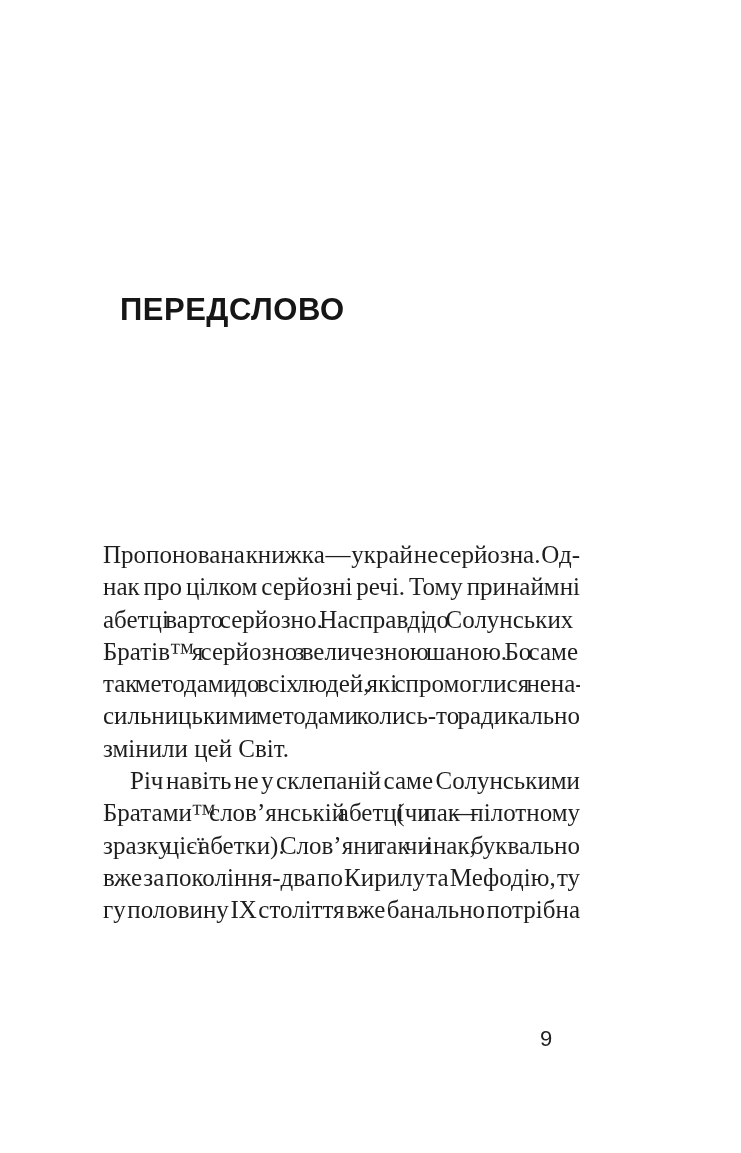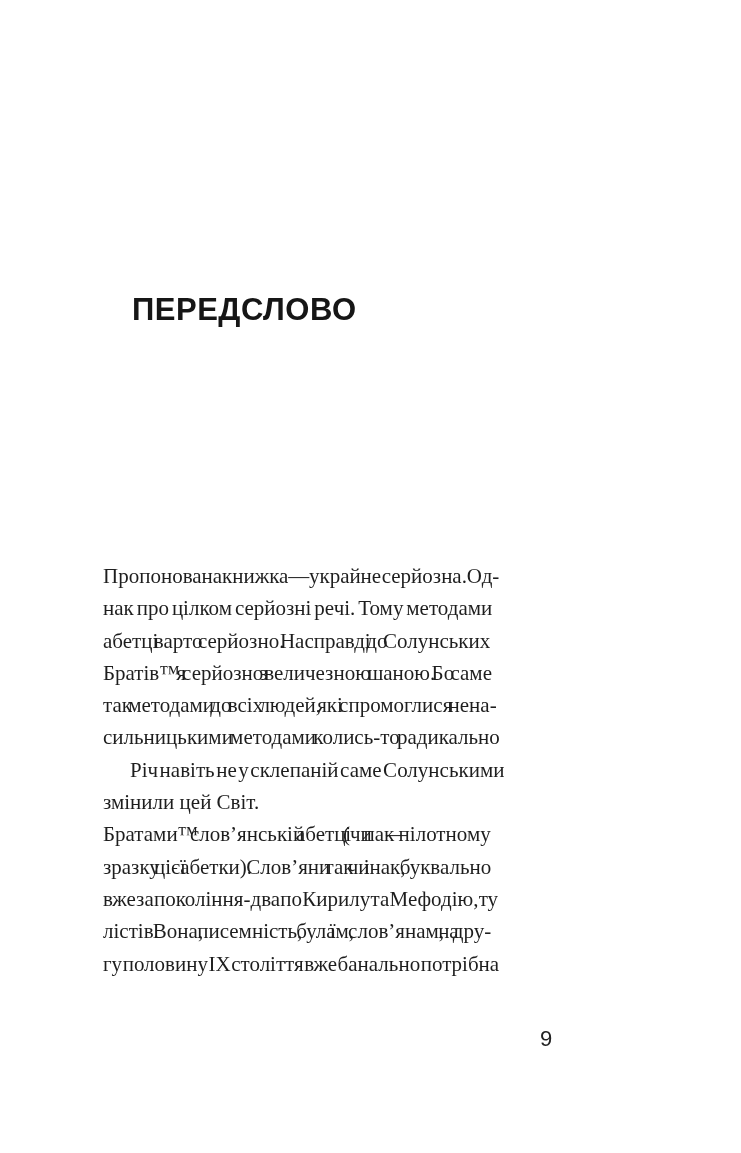--- a/index.html
+++ b/index.html
@@ -10,37 +10,37 @@
   .page {
     position: relative;
     width: 741px;
     height: 1153px;
     background: #ffffff;
     overflow: hidden;
     font-family: "Liberation Serif", serif;
   }
   .chapter-heading {
     position: absolute;
-    left: 132px;
+    left: 120px;
     top: 294px;
     margin: 0;
     font-family: "Liberation Sans", sans-serif;
     font-weight: 700;
     font-size: 31px;
     line-height: 31px;
     letter-spacing: 0.5px;
     color: #161616;
     white-space: nowrap;
   }
   .text-block {
     position: absolute;
     left: 103px;
-    top: 560px;
+    top: 539px;
     width: 477px;
-    font-size: 21px;
+    font-size: 25px;
     line-height: 32.3px;
     color: #1e1e1e;
     overflow: hidden;
   }
   .text-line {
     white-space: nowrap;
     height: 32.3px;
   }
   .text-line.indent {
     text-indent: 27px;
@@ -59,29 +59,28 @@
 </style>
 </head>
 <body>
 
 <div class="page">
 
   <h1 class="chapter-heading">ПЕРЕДСЛОВО</h1>
 
   <main class="text-block" id="text-block">
       <div class="text-line"><span style="word-spacing: -5.425px;">Пропонована книжка — украй несерйозна. Од-</span></div>
-      <div class="text-line"><span style="word-spacing: -2.30729px;">нак про цілком серйозні речі. Тому методами</span></div>
+      <div class="text-line"><span style="word-spacing: -2.30729px;">нак про цілком серйозні речі. Тому принаймні</span></div>
       <div class="text-line"><span style="word-spacing: -9.70937px;">абетці варто серйозно. Насправді до Солунських</span></div>
       <div class="text-line"><span style="word-spacing: -8.95536px;">Братів™ я серйозно з величезною шаною. Бо саме</span></div>
       <div class="text-line"><span style="word-spacing: -9.03348px;">так методами до всіх людей, які спромоглися нена-</span></div>
       <div class="text-line"><span style="word-spacing: -8.01042px;">сильницькими методами колись-то радикально</span></div>
+      <div class="text-line"><span>змінили цей Світ.</span></div>
       <div class="text-line indent"><span style="word-spacing: -3.71354px;">Річ навіть не у склепаній саме Солунськими</span></div>
-      <div class="text-line"><span>змінили цей Світ.</span></div>
       <div class="text-line"><span style="word-spacing: -13.5391px; margin-top: 24px;">Братами™ слов’янській абетці (чи пак — пілотному</span></div>
       <div class="text-line"><span style="word-spacing: -11.0357px; text-align: right;">зразку цієї абетки). Слов’яни так чи інак, буквально</span></div>
       <div class="text-line"><span style="word-spacing: -5.02232px; margin-top: 44px;">вже за покоління-два по Кирилу та Мефодію, ту</span></div>
-      <div class="text-line"><span style="word-spacing: -11.1942px;">лістів. Вона, писемність, була їм, слов’янам, на дру-</span></div>
       <div class="text-line"><span style="word-spacing: -4.72396px; margin-top: 28px;">гу половину IX століття вже банально потрібна</span></div>
     </main>
 
   <div class="folio">9</div>
 
 </div>
 
 </body></html>

